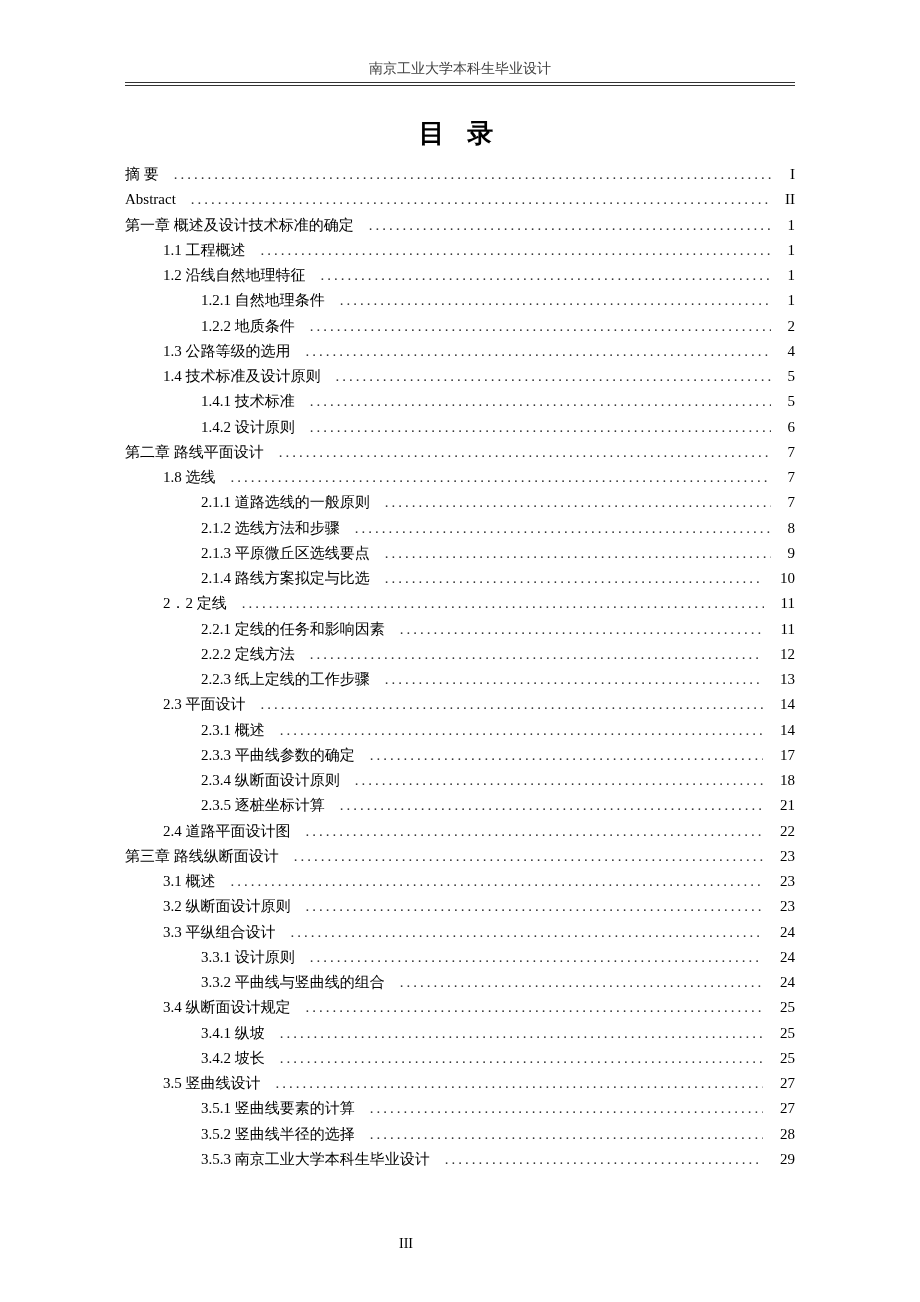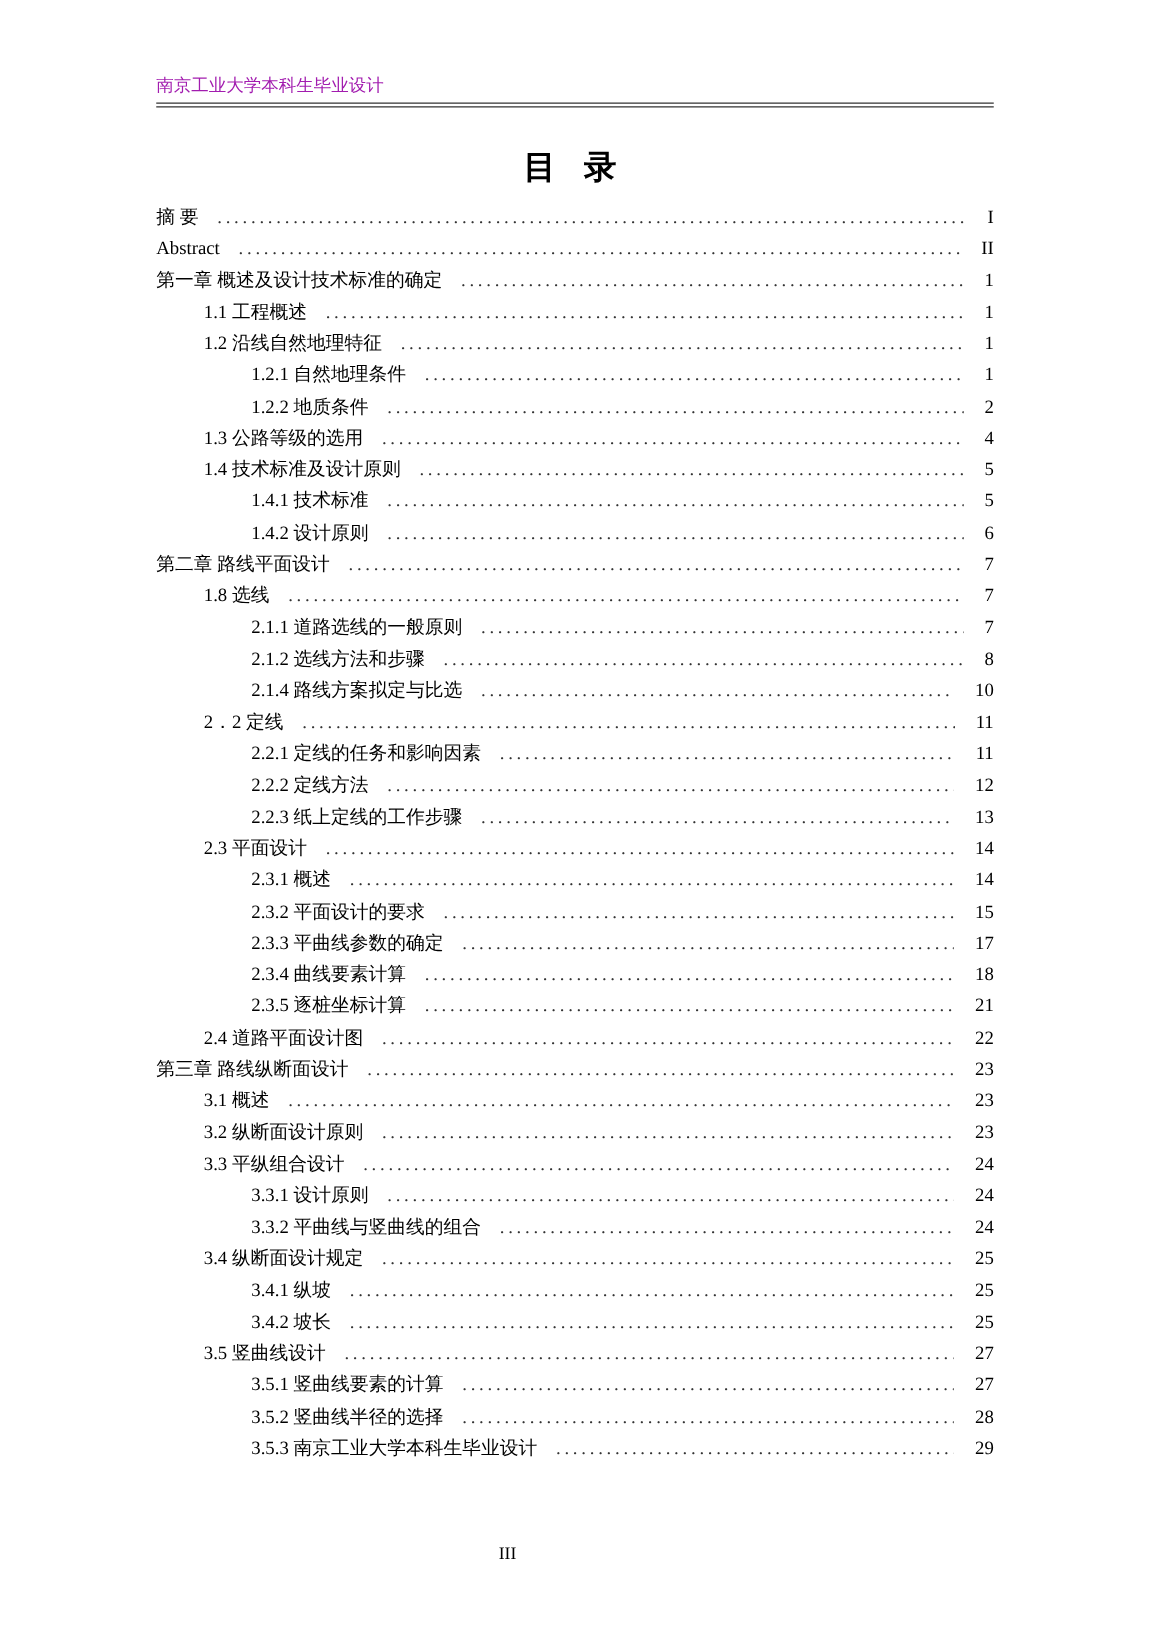--- a/index.html
+++ b/index.html
@@ -11,23 +11,23 @@
       background: #ffffff;
       font-family: "SimSun", "宋体", serif;
       width: 920px;
       height: 1302px;
       position: relative;
     }
     .page {
       padding: 60px 125px 40px 125px;
     }
     .header {
-      text-align: left;
+      text-align: center;
       font-size: 14px;
-      color: #a21caf;
+      color: #404040;
       margin-bottom: 4px;
     }
     .header-line {
       border-bottom: 1px solid #333;
       margin-bottom: 2px;
     }
     .header-line2 {
       border-bottom: 1px solid #333;
       margin-bottom: 30px;
     }
@@ -155,20 +155,25 @@
         <span class="toc-text">2.1.1 道路选线的一般原则 </span>
         <span class="toc-dots"></span>
         <span class="toc-page">7</span>
       </div>
       <div class="toc-row indent-2">
         <span class="toc-text">2.1.2 选线方法和步骤 </span>
         <span class="toc-dots"></span>
         <span class="toc-page">8</span>
       </div>
       <div class="toc-row indent-2">
+        <span class="toc-text">2.1.3 平原微丘区选线要点 </span>
+        <span class="toc-dots"></span>
+        <span class="toc-page">9</span>
+      </div>
+      <div class="toc-row indent-2">
         <span class="toc-text">2.1.4 路线方案拟定与比选 </span>
         <span class="toc-dots"></span>
         <span class="toc-page">10</span>
       </div>
       <div class="toc-row indent-1">
         <span class="toc-text">2．2 定线</span>
         <span class="toc-dots"></span>
         <span class="toc-page">11</span>
       </div>
       <div class="toc-row indent-2">
@@ -190,31 +195,26 @@
         <span class="toc-text">2.3 平面设计</span>
         <span class="toc-dots"></span>
         <span class="toc-page">14</span>
       </div>
       <div class="toc-row indent-2">
         <span class="toc-text">2.3.1 概述 </span>
         <span class="toc-dots"></span>
         <span class="toc-page">14</span>
       </div>
       <div class="toc-row indent-2">
-        <span class="toc-text">2.3.2 平面设计的要求 </span>
-        <span class="toc-dots"></span>
-        <span class="toc-page">15</span>
-      </div>
-      <div class="toc-row indent-2">
         <span class="toc-text">2.3.3 平曲线参数的确定 </span>
         <span class="toc-dots"></span>
         <span class="toc-page">17</span>
       </div>
       <div class="toc-row indent-2">
-        <span class="toc-text">2.3.4 曲线要素计算 </span>
+        <span class="toc-text">2.3.4 纵断面设计原则 </span>
         <span class="toc-dots"></span>
         <span class="toc-page">18</span>
       </div>
       <div class="toc-row indent-2">
         <span class="toc-text">2.3.5 逐桩坐标计算 </span>
         <span class="toc-dots"></span>
         <span class="toc-page">21</span>
       </div>
       <div class="toc-row indent-1">
         <span class="toc-text">2.4 道路平面设计图</span>

